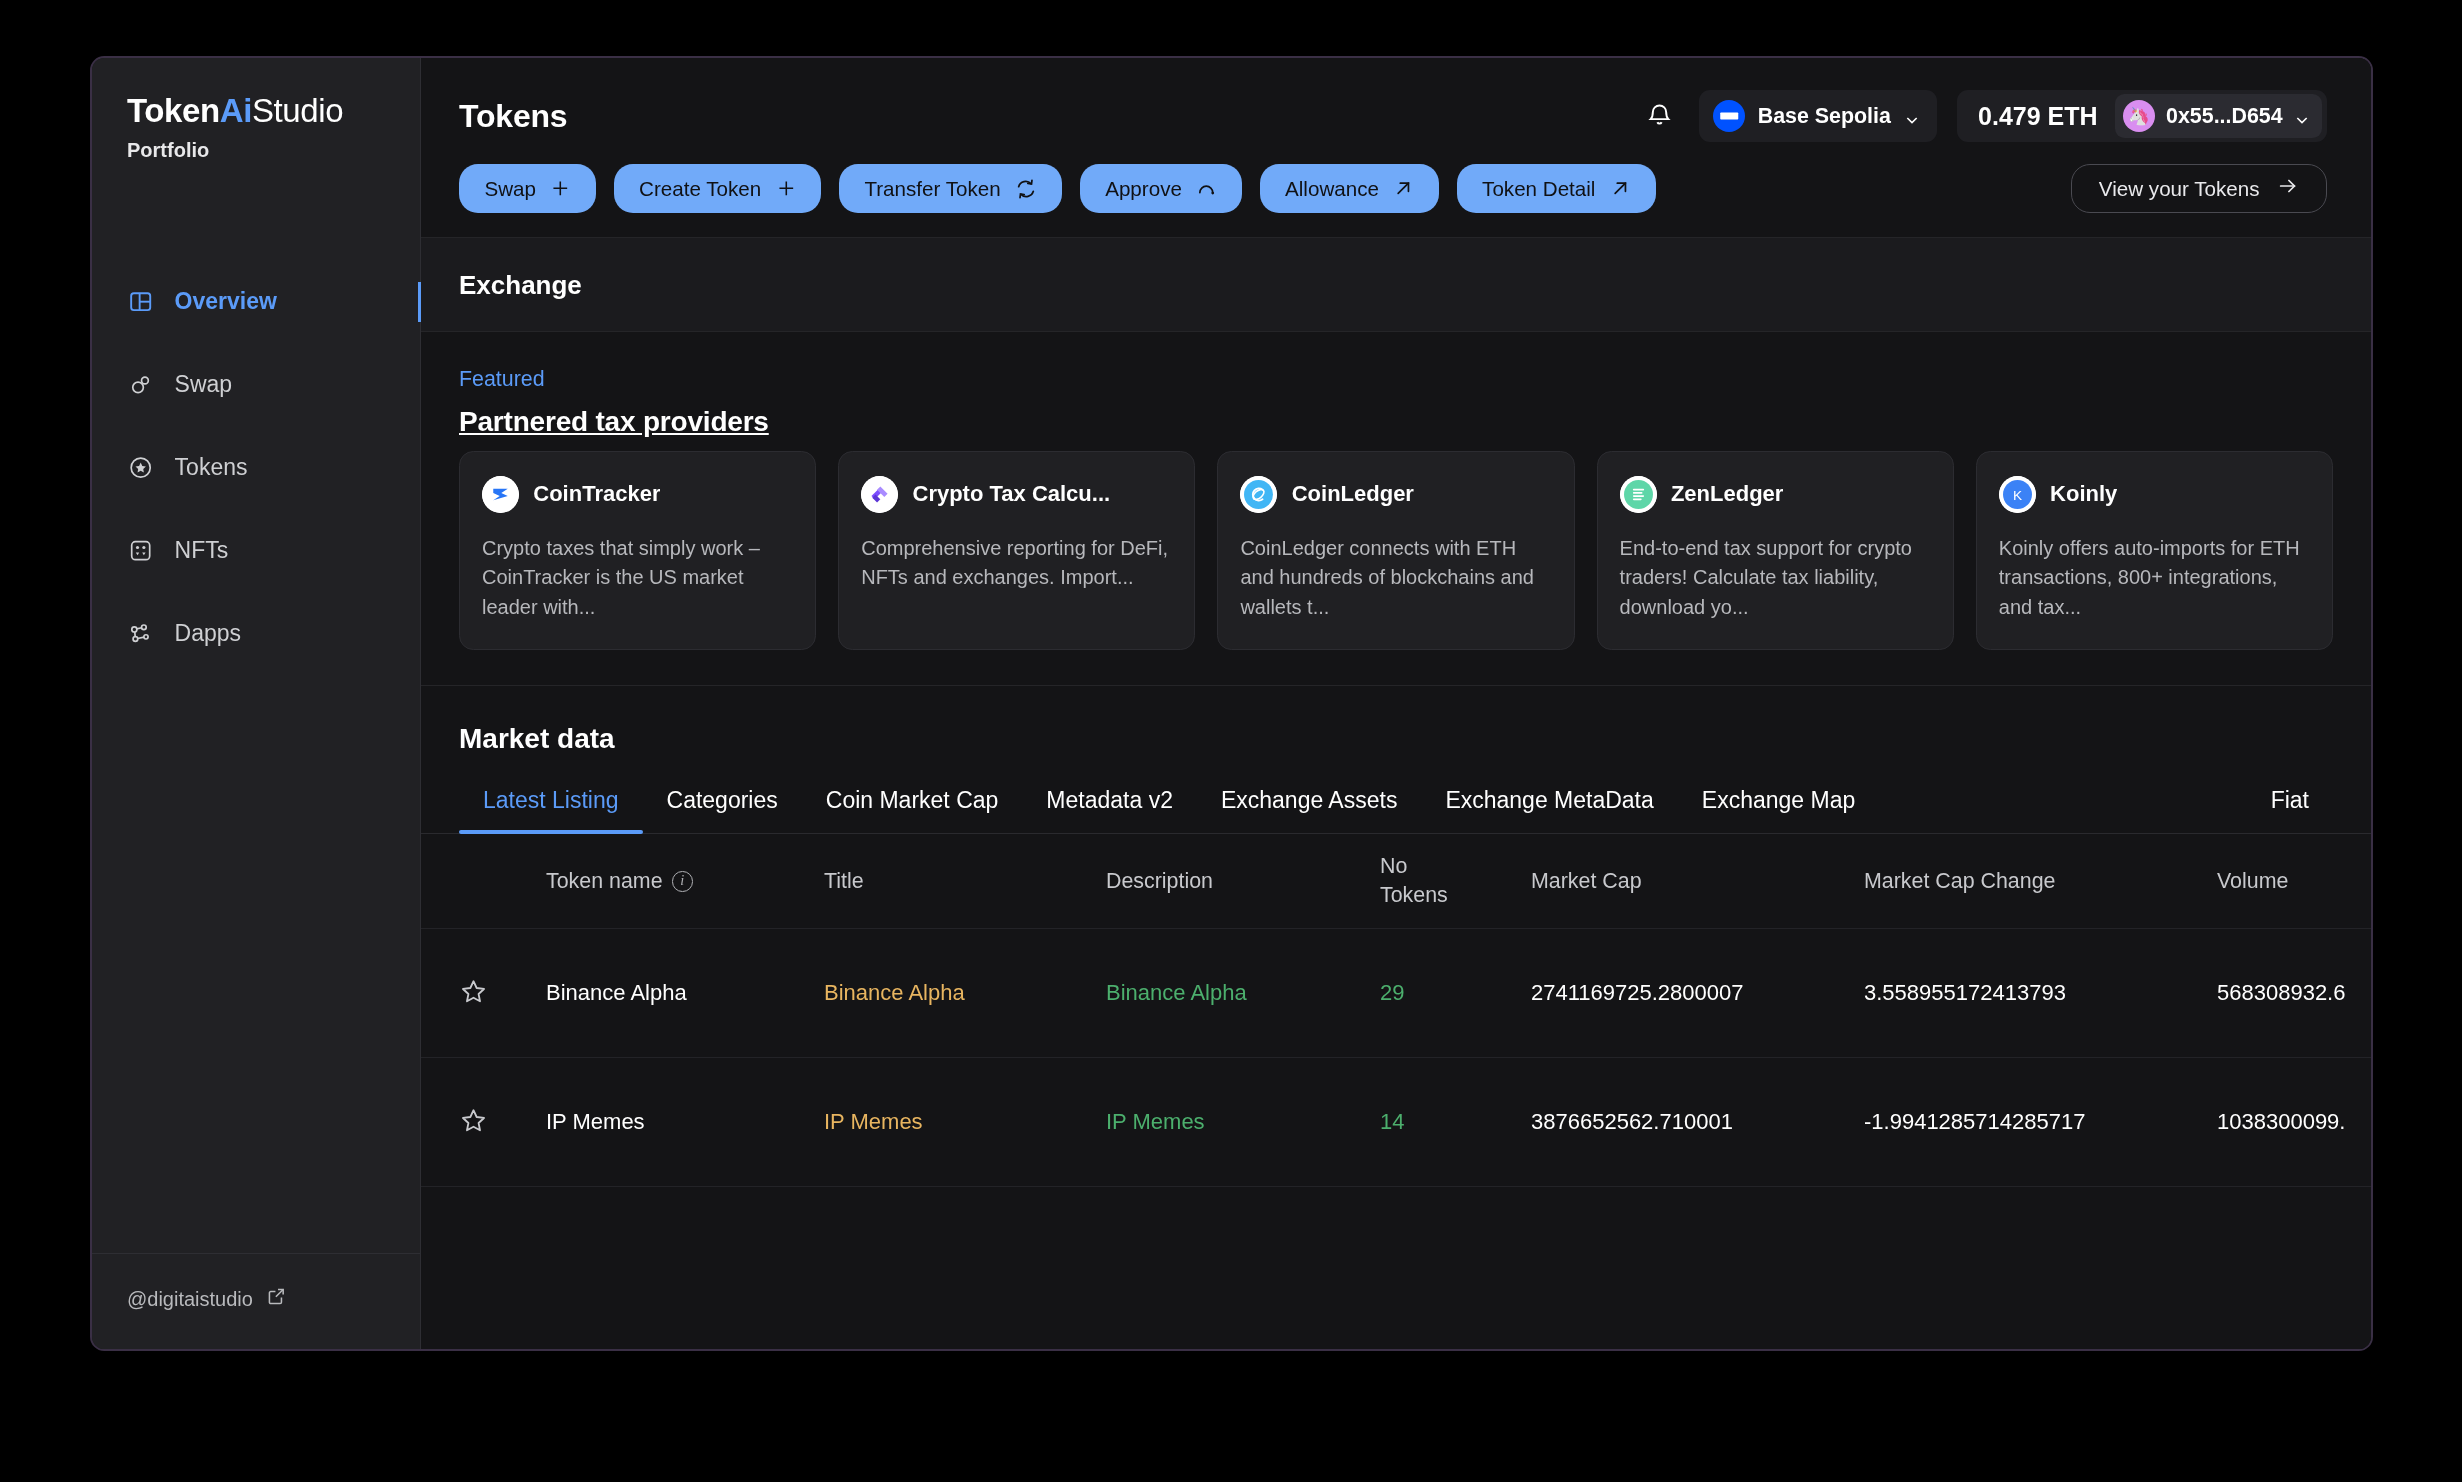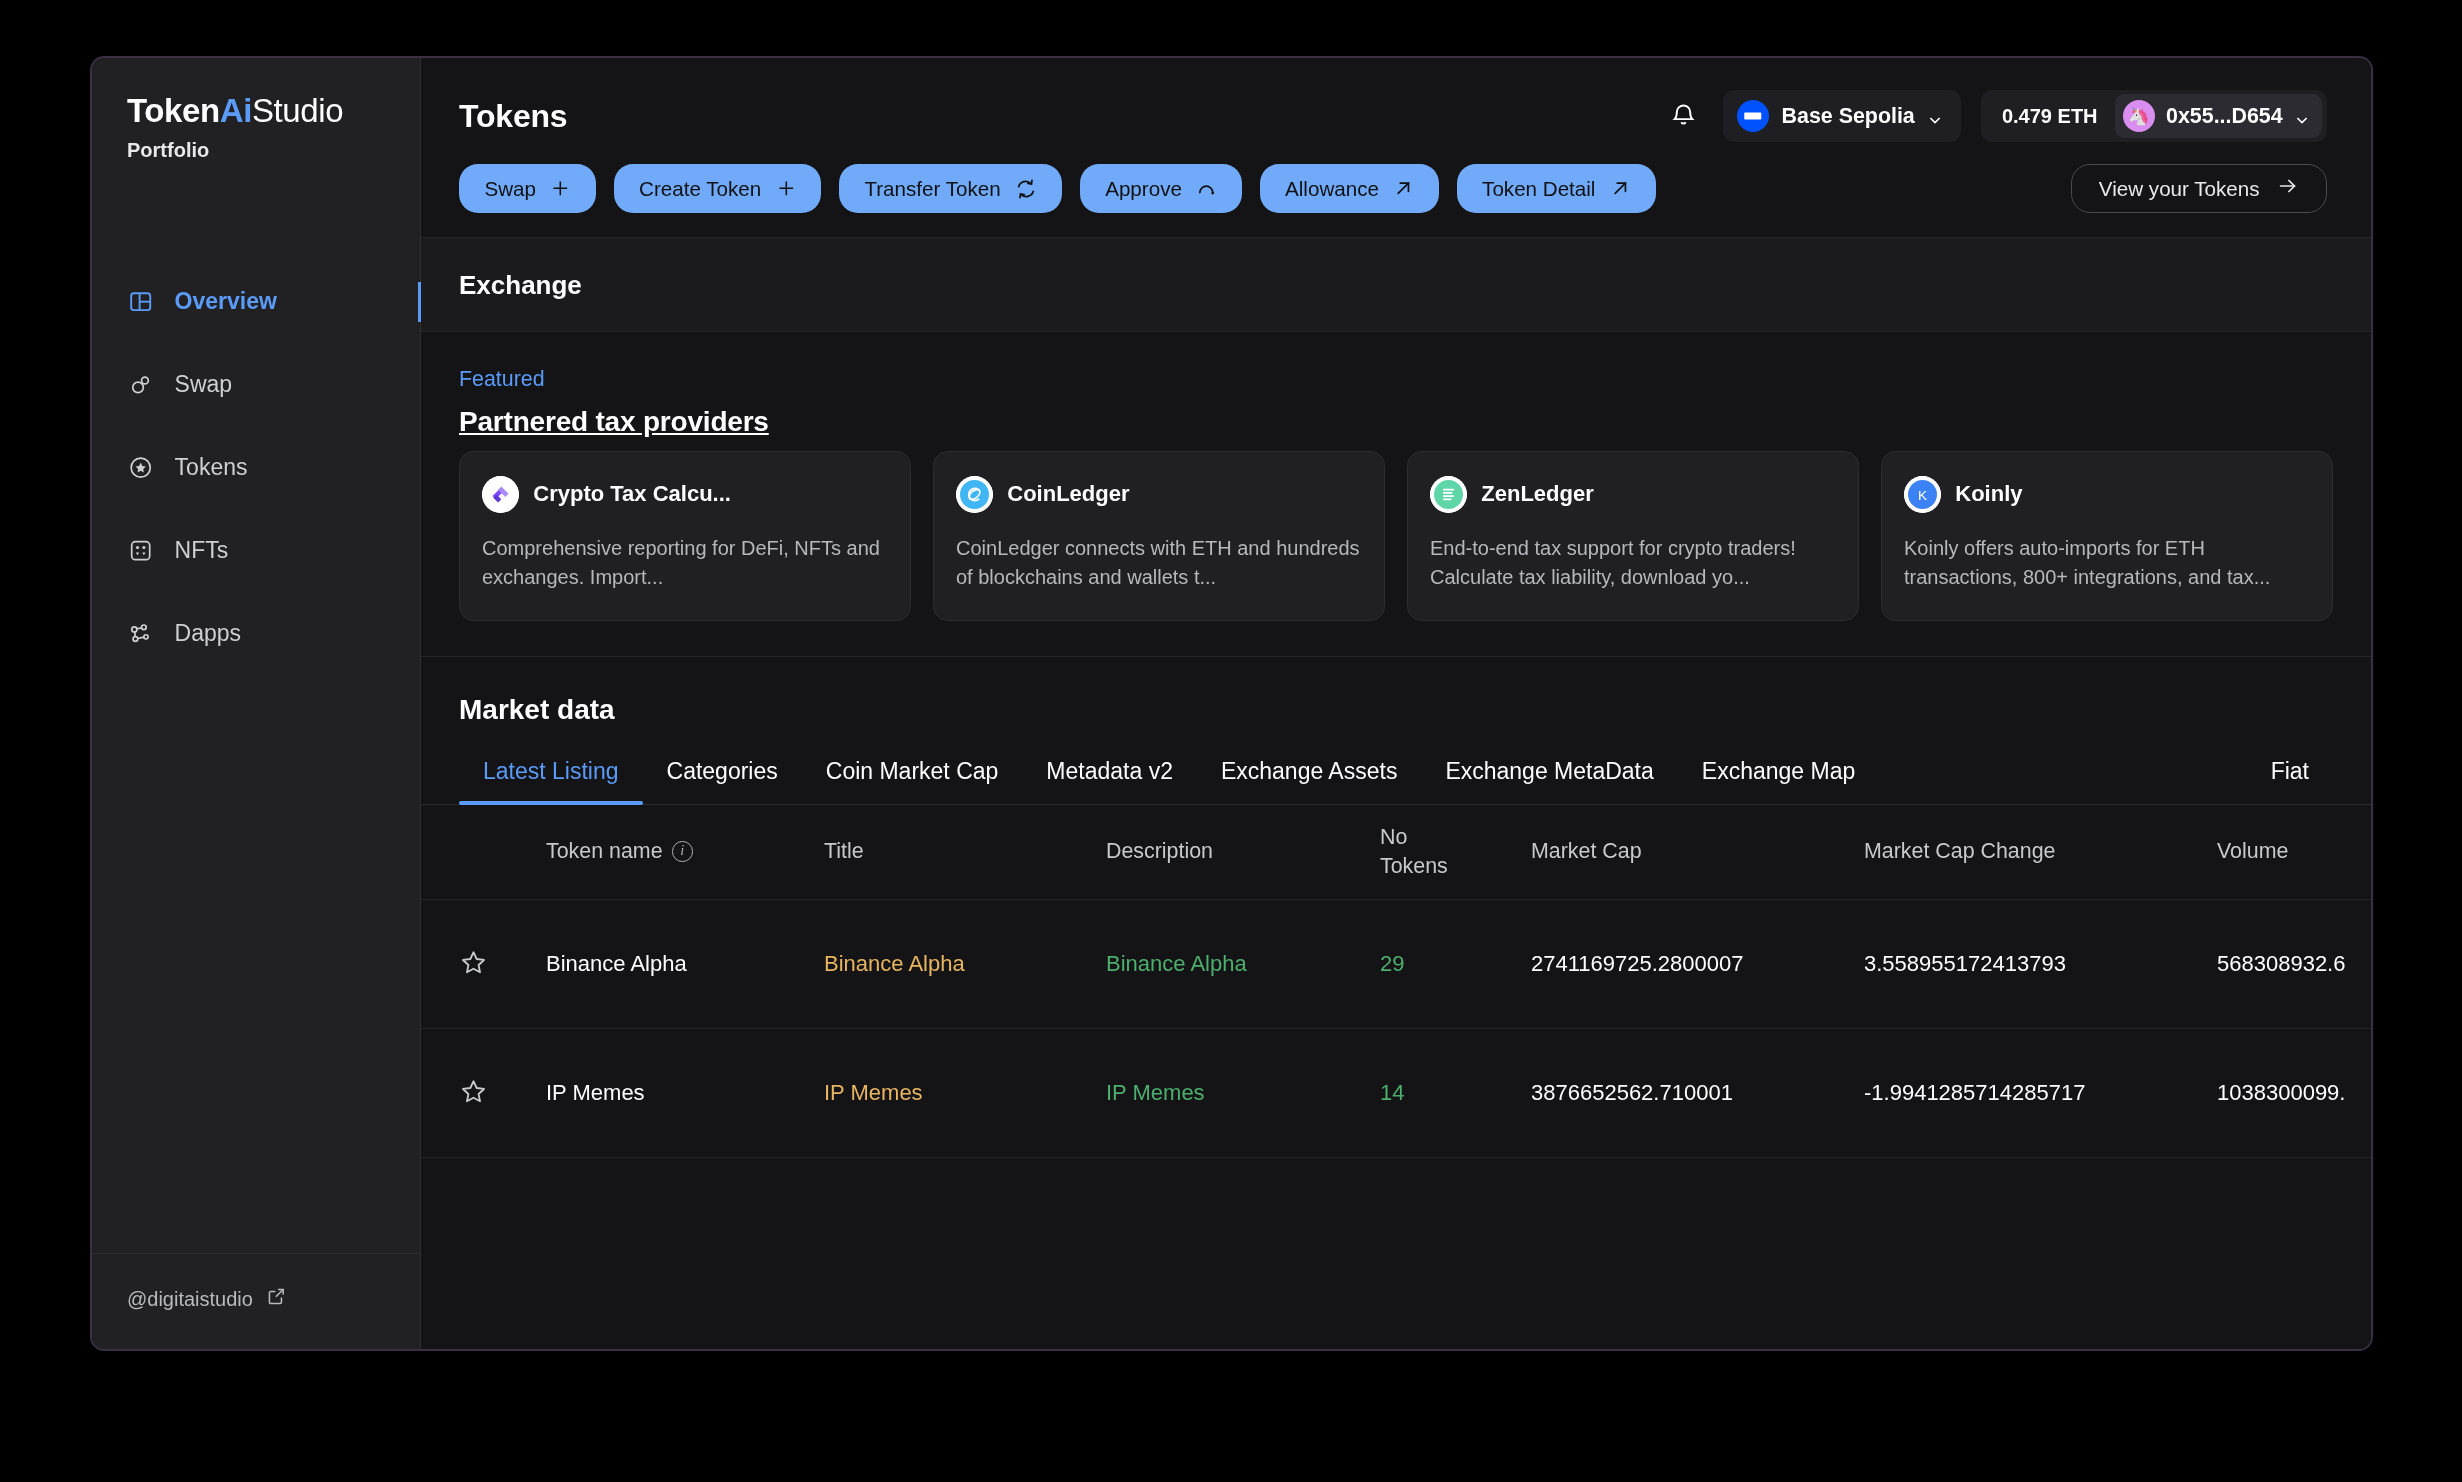--- a/index.html
+++ b/index.html
@@ -99,21 +99,21 @@
     content: ""; position: absolute; left: 50%; top: 50%;
     transform: translate(-50%,-50%);
     width: 17.5px; height: 7.1px; background: #ffffff; border-radius: 0.8px;
   }
   .wallet-pill {
     display: flex; align-items: center; gap: 0;
     background: #1f1f23; border-radius: 11px;
     height: 52px; padding: 0 4.8px 0 20.6px;
     cursor: pointer;
   }
-  .wallet-bal { color: #ffffff; font-size: 20px; font-weight: 600; margin-right: 17.5px; }
+  .wallet-bal { color: #ffffff; font-size: 25px; font-weight: 600; margin-right: 17.5px; }
   .wallet-addr-chip {
     display: flex; align-items: center; gap: 11px;
     background: #2b2b31; border-radius: 9.5px;
     height: 44px; padding: 0 14.3px 0 8px;
     color: #ffffff; font-size: 21.4px; font-weight: 600;
   }
   .addr-avatar {
     width: 32px; height: 32px; border-radius: 50%;
     background: #d98ef0; display: flex; align-items: center; justify-content: center;
     font-size: 17.5px; flex: 0 0 32px;
@@ -451,20 +451,32 @@
       <div class="section-head">
         <h2>Exchange</h2>
       </div>
 
       <div class="featured-block">
         <div class="featured-label">Featured</div>
         <div class="featured-title">Partnered tax providers</div>
 
         <div class="provider-grid">
 
+          <div class="provider-card">
+            <div class="pc-head">
+              <span class="pc-logo">
+                <svg width="37" height="37" viewBox="0 0 46 46">
+                  <circle cx="23" cy="23" r="23" fill="#ffffff"></circle>
+                  <path d="M14 16h18l-8 5 8 4-18 5 8-5-8-4z" fill="#2775f6"></path>
+                </svg>
+              </span>
+              <span class="pc-name">CoinTracker</span>
+            </div>
+            <div class="pc-desc">Crypto taxes that simply work – CoinTracker is the US market leader with...</div>
+          </div>
 
           <div class="provider-card">
             <div class="pc-head">
               <span class="pc-logo">
                 <svg width="37" height="37" viewBox="0 0 46 46">
                   <circle cx="23" cy="23" r="23" fill="#ffffff"></circle>
                   <path d="M13 25l10-10 4 4-10 10z" fill="#7c4dff"></path>
                   <path d="M24 13l9 9-4 4-9-9z" fill="#a98bff"></path>
                   <path d="M14 27l6 6 4-4-6-6z" fill="#5b35d6"></path>
                 </svg>

